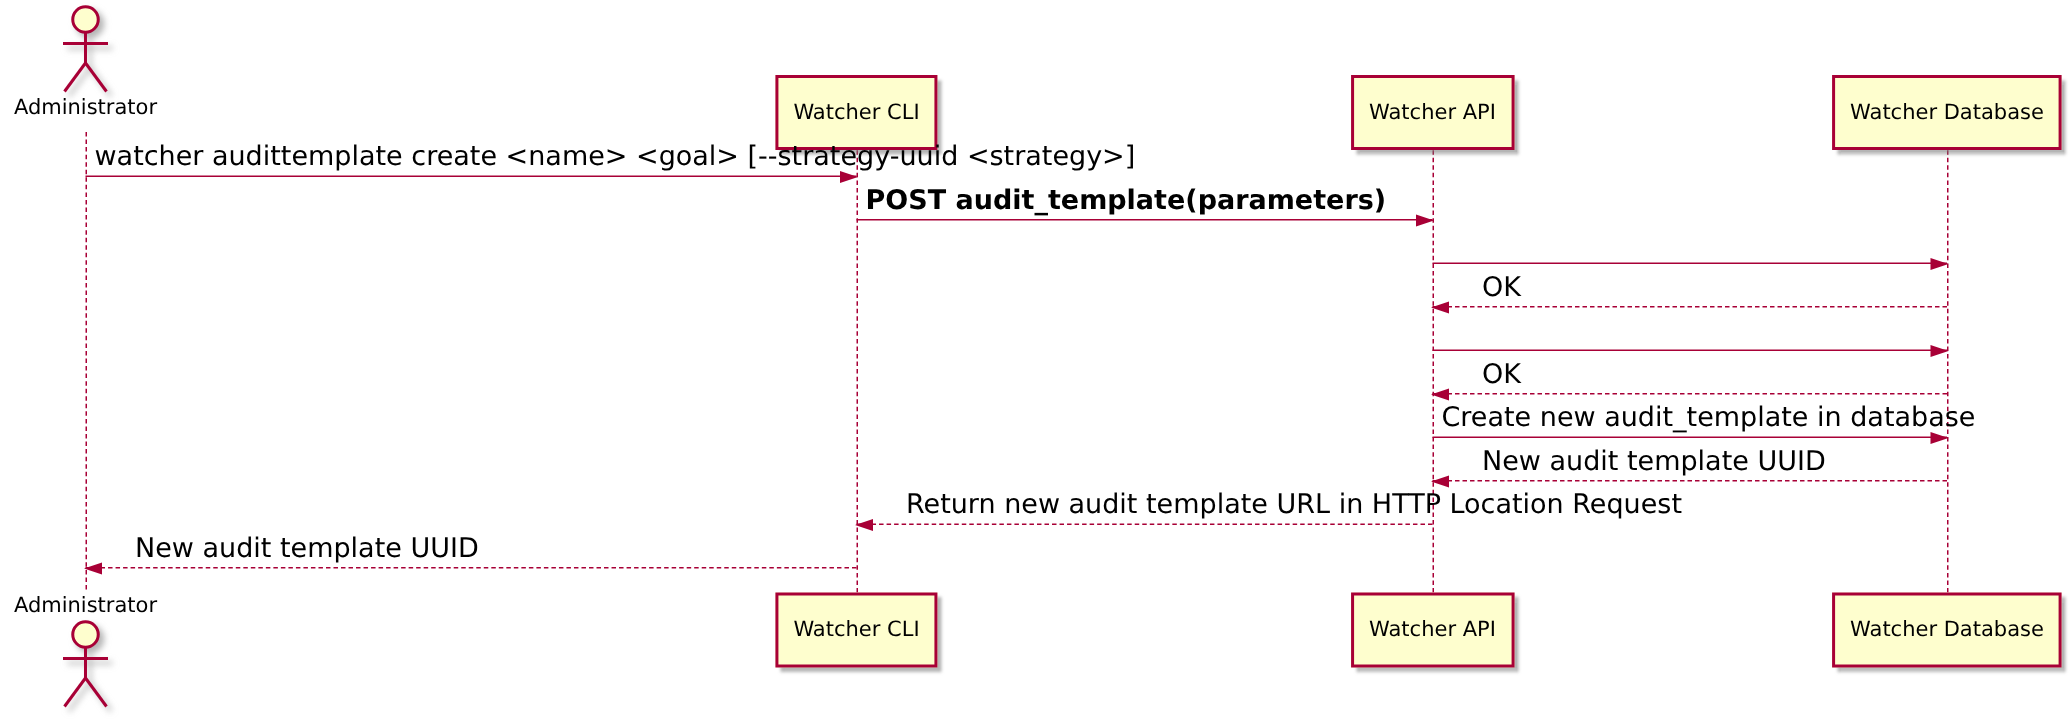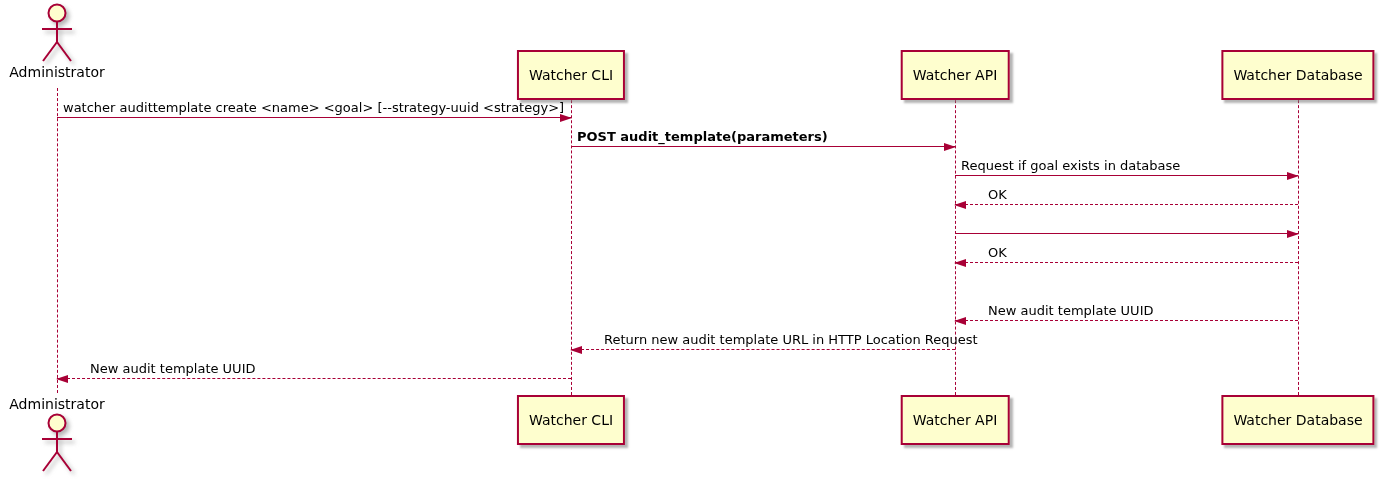--- a/index.html
+++ b/index.html
@@ -41,21 +41,21 @@
     position: absolute;
     width: 0;
     border-left: 1px dashed var(--crimson);
   }
   
   .msg { position: absolute; height: 22px; }
   .msg .lbl {
     position: absolute;
     bottom: 3px;
     left: 6px;
-    font-size: 13px;
+    font-size: 18px;
     color: var(--txt);
     white-space: nowrap;
   }
   .msg.ret .lbl { left: 33px; }
   .msg .line { position: absolute; left: 0; right: 0; bottom: 0; height: 0; }
   .msg .line.solid  { border-top: 1px solid var(--crimson); }
   .msg .line.dashed { border-top: 1px dashed var(--crimson); }
   .head {
     position: absolute;
     width: 0; height: 0;
@@ -112,21 +112,20 @@
     <div class="head right"></div>
   </div>
 
   <div class="msg" style="left:571px; width:384px; top:125px;font-weight:bold;">
     <span class="lbl">POST audit_template(parameters)</span>
     <div class="line solid"></div>
     <div class="head right"></div>
   </div>
 
   <div class="msg" style="left:955px; width:343px; top:154px;">
-    <span class="lbl">Request if goal exists in database</span>
     <div class="line solid"></div>
     <div class="head right"></div>
   </div>
 
   <div class="msg ret" style="left:955px; width:343px; top:183px;">
     <span class="lbl">OK</span>
     <div class="line dashed"></div>
     <div class="head left"></div>
   </div>
 
@@ -134,20 +133,25 @@
     <div class="line solid"></div>
     <div class="head right"></div>
   </div>
 
   <div class="msg ret" style="left:955px; width:343px; top:241px;">
     <span class="lbl">OK</span>
     <div class="line dashed"></div>
     <div class="head left"></div>
   </div>
 
+  <div class="msg" style="left:955px; width:343px; top:270px;">
+    <span class="lbl">Create new audit_template in database</span>
+    <div class="line solid"></div>
+    <div class="head right"></div>
+  </div>
 
   <div class="msg ret" style="left:955px; width:343px; top:299px;">
     <span class="lbl">New audit template UUID</span>
     <div class="line dashed"></div>
     <div class="head left"></div>
   </div>
 
   <div class="msg ret" style="left:571px; width:384px; top:328px;">
     <span class="lbl">Return new audit template URL in HTTP Location Request</span>
     <div class="line dashed"></div>

